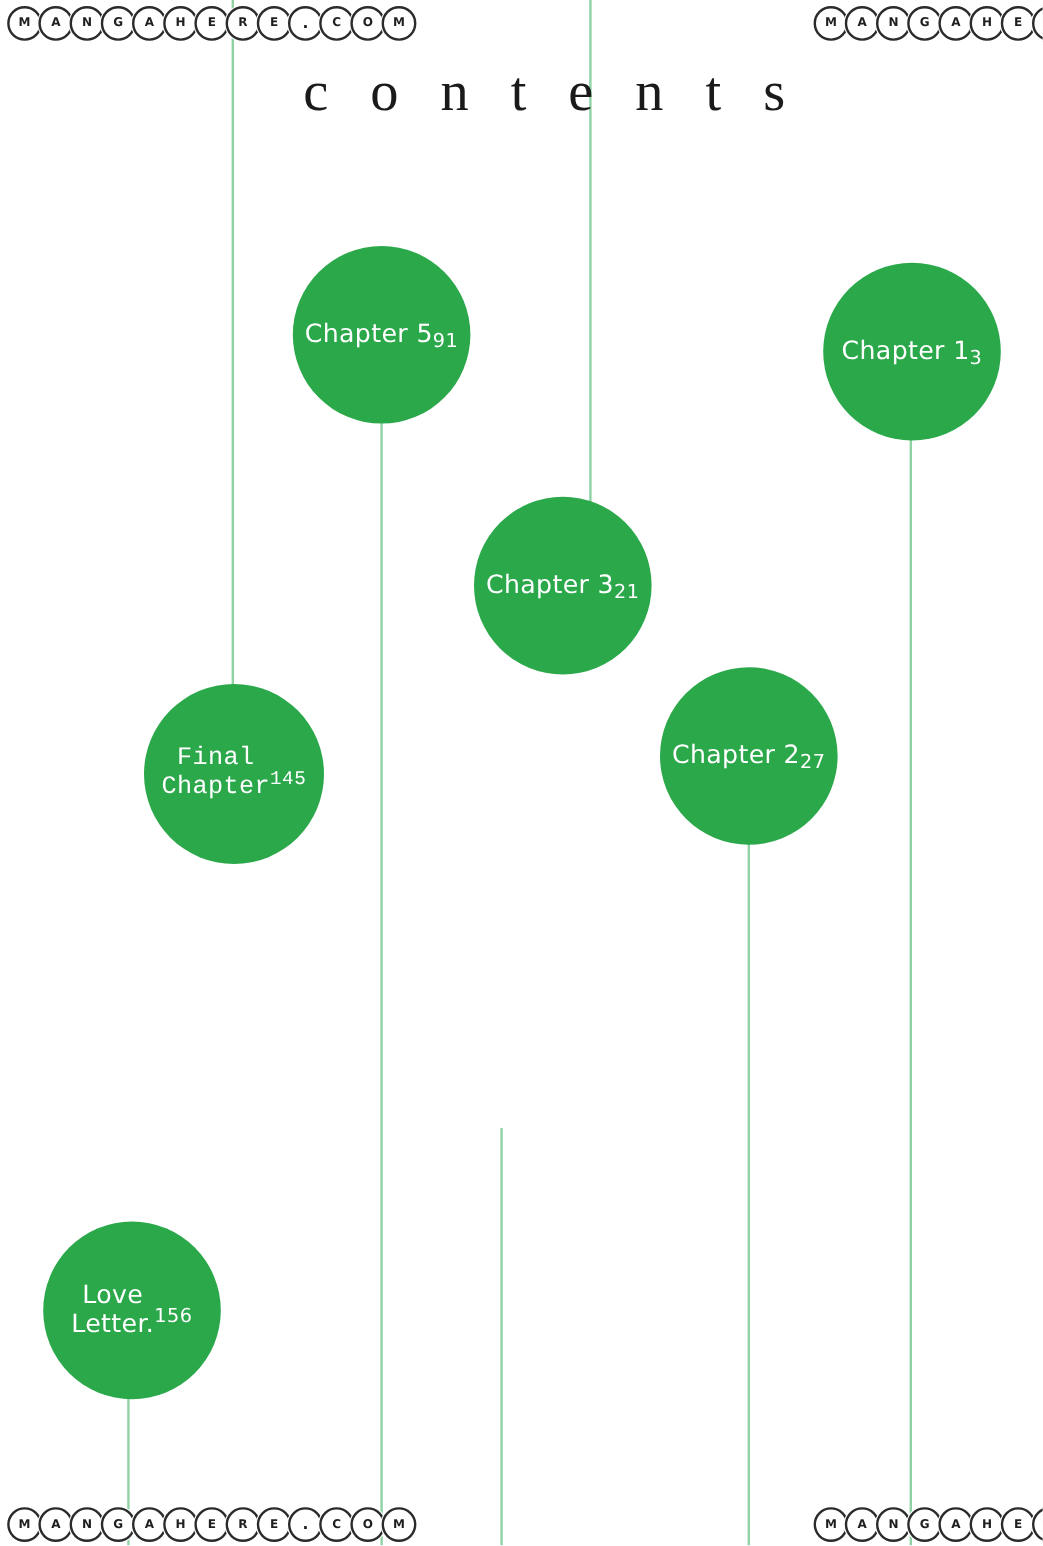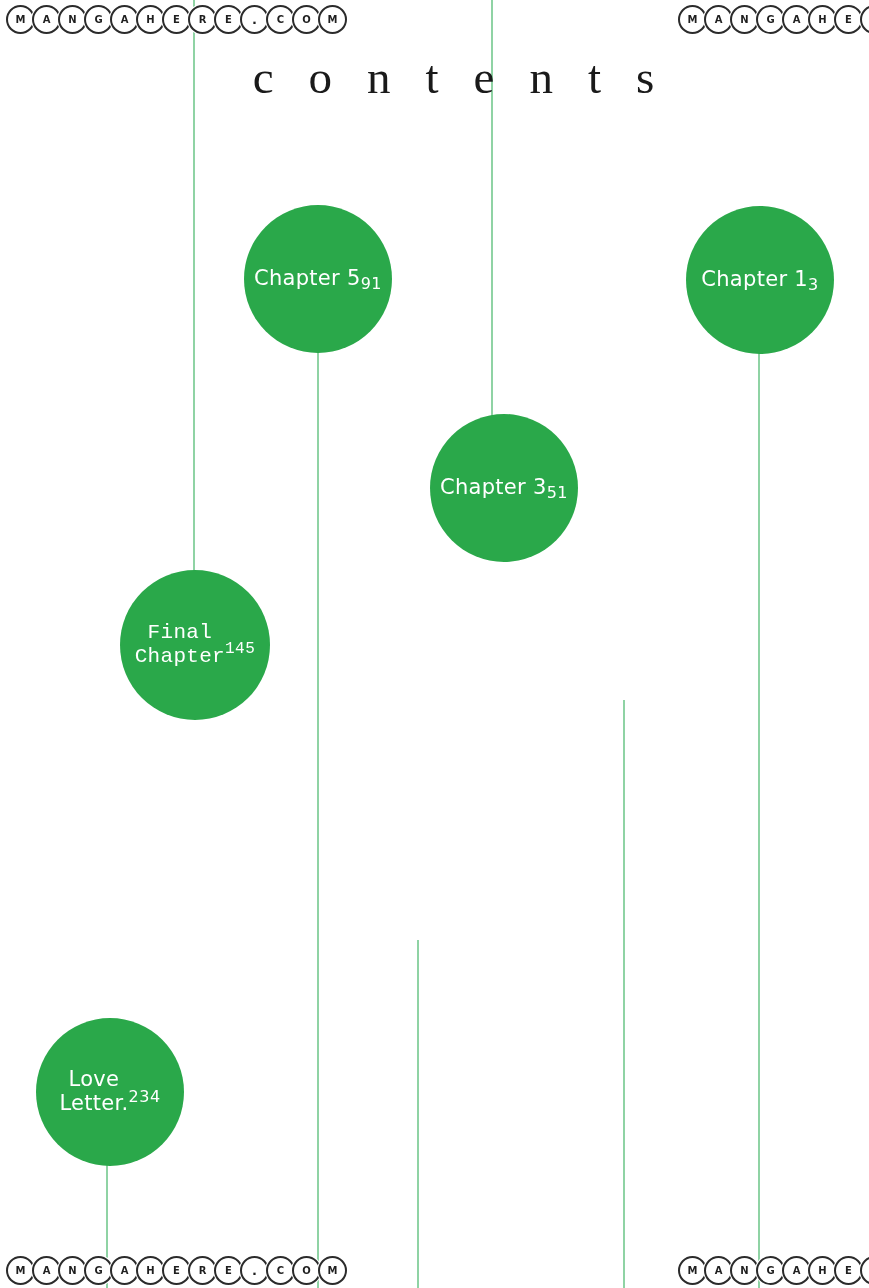--- a/index.html
+++ b/index.html
@@ -119,42 +119,46 @@
   <div class="string" style="left:758px; top:350px; height:938px;"></div>
   <div class="string" style="left:106px; top:1158px; height:130px;"></div>
 
   <div class="title">contents</div>
 
   <div class="balloon" style="left:244px; top:205px; width:148px; height:148px;">
     <div class="b-label">Chapter 5</div>
     <div class="b-page">91</div>
   </div>
 
-  <div class="balloon" style="left:686px; top:206px; width:148px; height:148px;">
+  <div class="balloon" style="left:686px; top:219px; width:148px; height:148px;">
     <div class="b-label">Chapter 1</div>
     <div class="b-page">3</div>
   </div>
 
-  <div class="balloon" style="left:430px; top:414px; width:148px; height:148px;">
+  <div class="balloon" style="left:395px; top:414px; width:148px; height:148px;">
     <div class="b-label">Chapter 3</div>
-    <div class="b-page">51</div>
-  </div>
-
+    <div class="b-page">21</div>
+  </div>
+
+  <div class="balloon" style="left:550px; top:556px; width:148px; height:148px;">
+    <div class="b-label">Chapter 2</div>
+    <div class="b-page">27</div>
+  </div>
 
   <div class="balloon" style="left:120px; top:570px; width:150px; height:150px;font-family:Liberation Mono, monospace;">
     <div class="b-label">Final
 Chapter</div>
     <div class="b-page">145</div>
   </div>
 
 
   <div class="balloon" style="left:36px; top:1018px; width:148px; height:148px;">
     <div class="b-label">Love
 Letter.</div>
-    <div class="b-page">234</div>
+    <div class="b-page">156</div>
   </div>
 
   <div class="watermark" style="left:6px; top:5px;">
       <span class="wm-letter">M</span>
       <span class="wm-letter">A</span>
       <span class="wm-letter">N</span>
       <span class="wm-letter">G</span>
       <span class="wm-letter">A</span>
       <span class="wm-letter">H</span>
       <span class="wm-letter">E</span>

